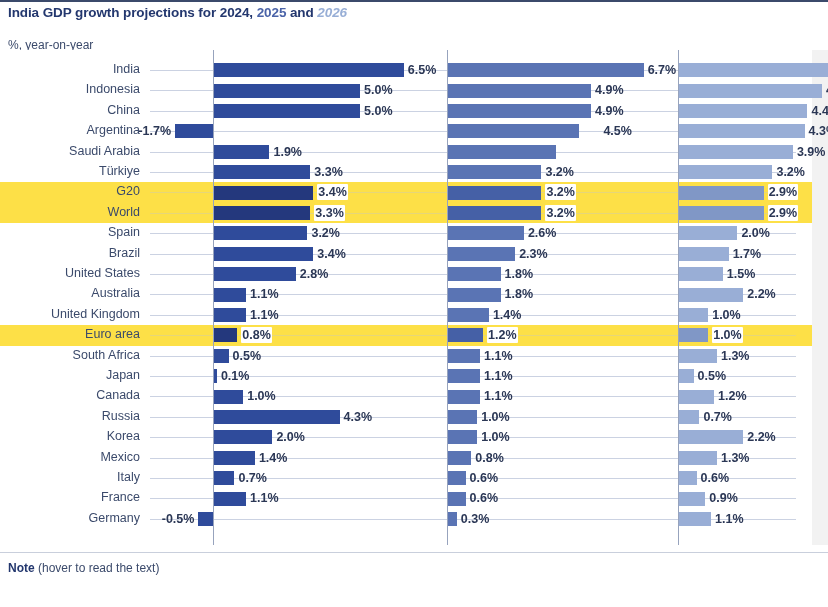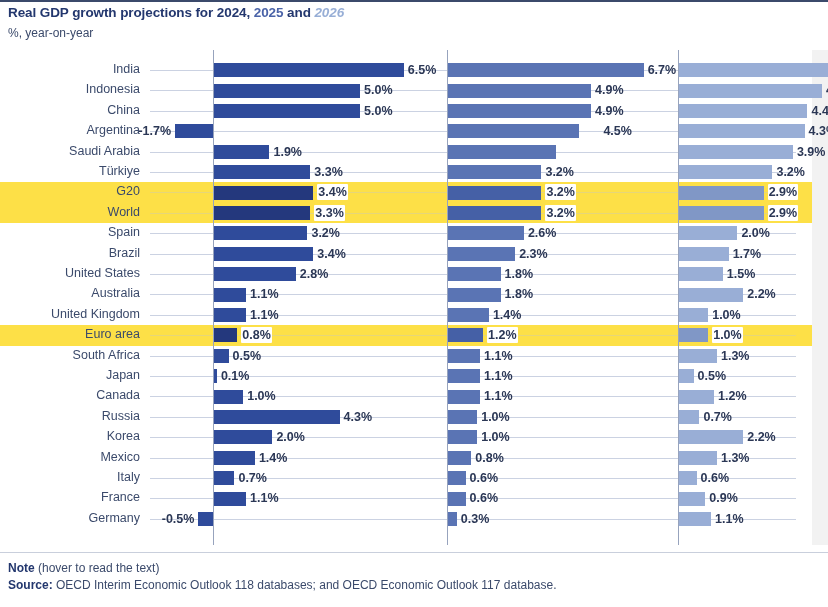--- a/index.html
+++ b/index.html
@@ -10,21 +10,21 @@
     color:#2e3b5e;
     overflow:hidden;
     position:relative;
   }
   
   #header{position:absolute;left:8px;top:5px;width:812px;}
   #title{font-size:13.5px;font-weight:bold;color:#23376e;letter-spacing:-0.1px;white-space:nowrap;}
   #title .y24{color:#23376e;}
   #title .y25{color:#4a63a8;}
   #title .y26{color:#97aed6;font-style:italic;}
-  #subtitle{font-size:12px;color:#3b4a6b;margin-top:6px;font-weight:normal;}
+  #subtitle{font-size:12px;color:#3b4a6b;margin-top:18px;font-weight:normal;}
 
   
   #plot{position:absolute;left:0;top:50px;width:828px;height:495px;}
   #panel-bg{position:absolute;left:0;top:0;width:812px;height:495px;background:#ffffff;}
   #right-margin{position:absolute;left:812px;top:0;width:16px;height:495px;background:#f2f2f2;}
 
   .row{position:absolute;left:0;width:812px;height:20.4px;}
   .row.hl{background:#fde047;}
 
   .gridline{position:absolute;left:150px;right:16px;top:10px;height:1px;background:#b9c3d8;opacity:.75;}
@@ -57,21 +57,21 @@
   #topline{position:absolute;left:0;top:0;width:828px;height:2px;background:#3b4a6b;}
   #botline{position:absolute;left:0;top:552px;width:828px;height:1px;background:#c9cfdc;}
 </style>
 </head>
 <body>
 
 <div id="topline"></div>
 
 <div id="header">
   <div id="title">
-    <span class="y24">Real GDP growth projections for </span><span class="y24">2024</span><span class="y24">, </span><span class="y25">2025</span><span class="y24"> and </span><span class="y26">2026</span>
+    <span class="y24">India GDP growth projections for </span><span class="y24">2024</span><span class="y24">, </span><span class="y25">2025</span><span class="y24"> and </span><span class="y26">2026</span>
   </div>
   <div id="subtitle">%, year-on-year</div>
 </div>
 
 <div id="plot">
   <div id="panel-bg"></div>
   <div id="right-margin"></div>
   <div id="rows">
       <div class="row" style="top: 10px;">
         <div class="gridline"></div>
@@ -307,16 +307,13 @@
   <div class="axis" style="left:447px;"></div>
   <div class="axis" style="left:678px;"></div>
 </div>
 
 <div id="botline"></div>
 
 <div id="footer">
   <div>
     <b>Note</b><span> (hover to read the text)</span>
   </div>
-  <div>
-    <b>Source:</b><span> OECD Interim Economic Outlook 118 databases; and OECD Economic Outlook 117 database.</span>
-  </div>
 </div>
 
 </body></html>

